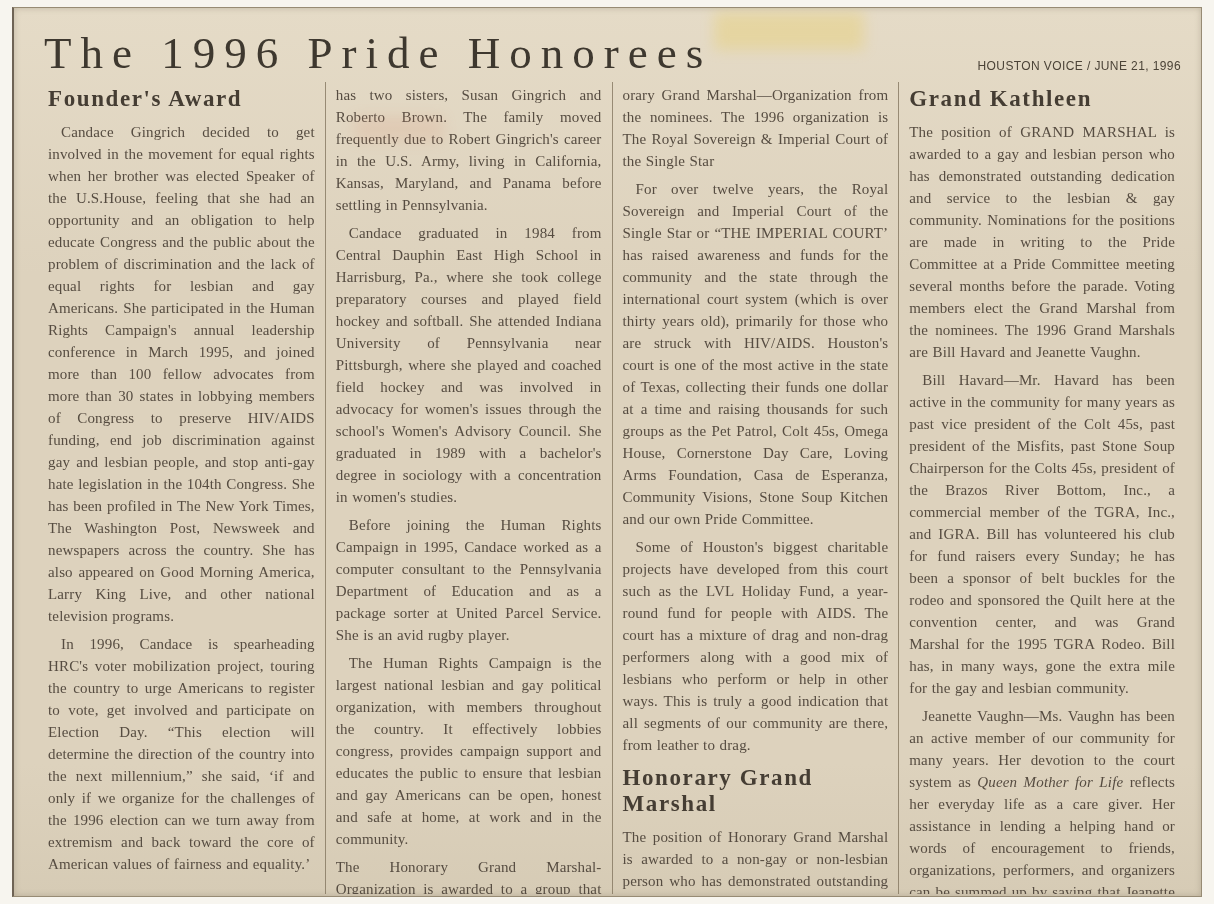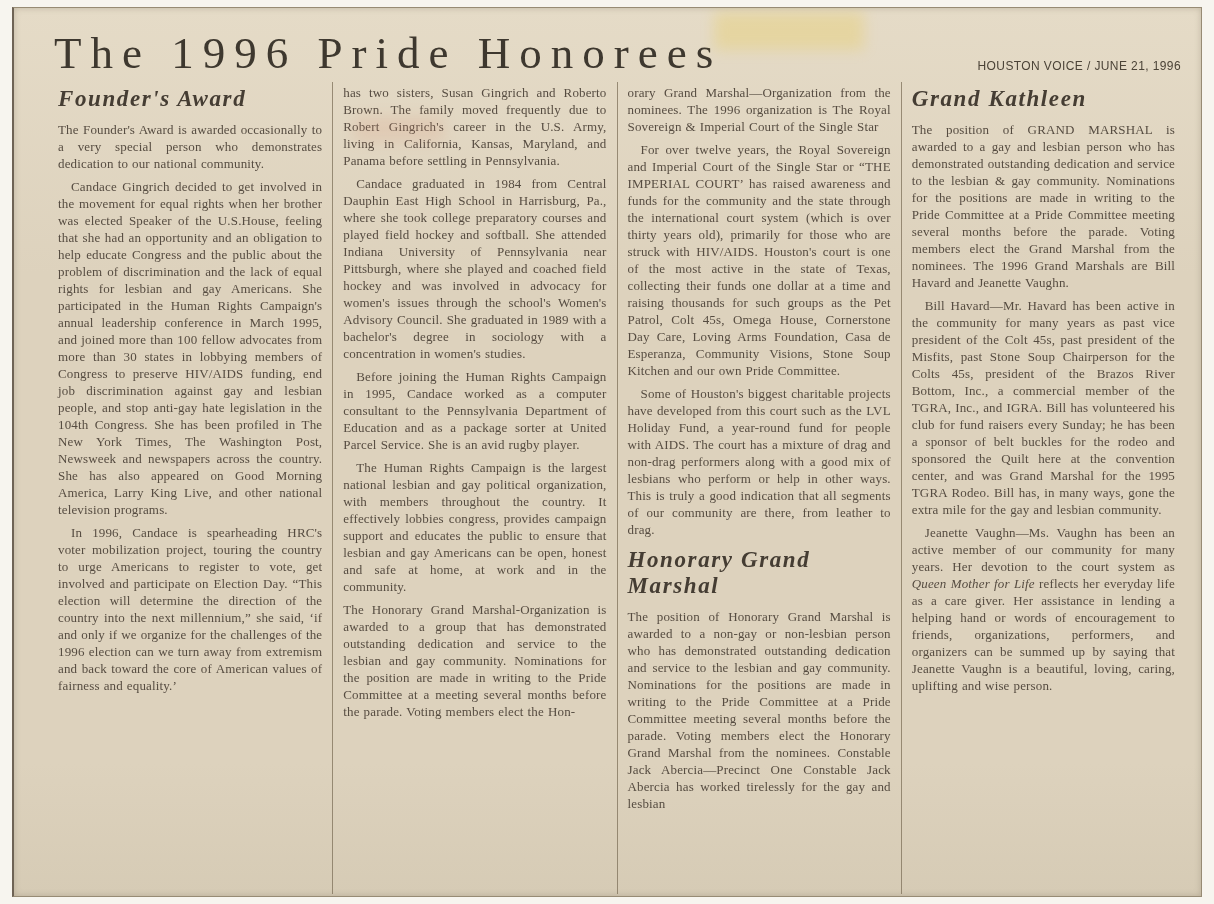--- a/index.html
+++ b/index.html
@@ -16,21 +16,21 @@
     font-family:"Liberation Serif","DejaVu Serif",serif;
     position:relative;
   }
   .scan{
     position:absolute;
     left:12px;top:7px;right:12px;bottom:7px;
     background:linear-gradient(180deg,var(--paper-light) 0%,var(--paper) 30%,var(--paper) 85%,#d6cbb5 100%);
     border:1px solid #978b74;
     border-left:2px solid #6e6355;
     box-shadow:0 0 6px rgba(120,110,90,.35) inset;
-    padding:10px 16px 8px 34px;
+    padding:10px 16px 8px 24px;
     overflow:hidden;
   }
   .ghost{
     position:absolute;
     filter:blur(7px);
     pointer-events:none;
   }
   .ghost.g1{left:700px;top:4px;width:150px;height:38px;background:#e9c944;opacity:.28;}
   .ghost.g2{left:340px;top:108px;width:90px;height:26px;background:#d98b6d;opacity:.16;}
   header{
@@ -62,32 +62,31 @@
     height:812px;
     margin-top:6px;
     overflow:hidden;
   }
   .col{
     padding:2px 10px 0 10px;
     overflow:hidden;
   }
   .col + .col{border-left:1px solid rgba(125,112,90,.75);}
   h2{
-    font-style:italic;
     font-weight:700;
     font-size:23px;
     letter-spacing:1.6px;
     color:#453d33;
     line-height:1.12;
     margin:9px 0 9px 0;
   }
   .col > h2:first-child{margin-top:2px;}
   p{
-    font-size:13px;
-    line-height:17px;
+    font-size:15px;
+    line-height:22px;
     text-align:justify;
     color:var(--ink);
     letter-spacing:.15px;
     word-spacing:.6px;
     margin:0 0 6px 0;
   }
   p.ind{text-indent:13px;}
   p em{}
 </style>
 </head>
@@ -96,21 +95,20 @@
 <div class="scan">
   <div class="ghost g1"></div>
   <div class="ghost g2"></div>
   <header>
     <h1>The 1996 Pride Honorees</h1>
     <div class="masthead">HOUSTON VOICE /  JUNE 21, 1996</div>
   </header>
   <main class="columns">
       <div class="col">
         <h2>Founder's Award</h2>
-        <p>The Founder's Award is awarded occasionally to a very special person who demonstrates dedication to our national community.</p>
         <p class="ind">Candace Gingrich decided to get involved in the movement for equal rights when her brother was elected Speaker of the U.S.House, feeling that she had an opportunity and an obligation to help educate Congress and the public about the problem of discrimination and the lack of equal rights for lesbian and gay Americans. She participated in the Human Rights Campaign's annual leadership conference in March 1995, and joined more than 100 fellow advocates from more than 30 states in lobbying members of Congress to preserve HIV/AIDS funding, end job discrimination against gay and lesbian people, and stop anti-gay hate legislation in the 104th Congress. She has been profiled in The New York Times, The Washington Post, Newsweek and newspapers across the country. She has also appeared on Good Morning America, Larry King Live, and other national television programs.</p>
         <p class="ind">In 1996, Candace is spearheading HRC's voter mobilization project, touring the country to urge Americans to register to vote, get involved and participate on Election Day. “This election will determine the direction of the country into the next millennium,” she said, ‘if and only if we organize for the challenges of the 1996 election can we turn away from extremism and back toward the core of American values of fairness and equality.’</p>
       </div>
       <div class="col">
         <p>has two sisters, Susan Gingrich and Roberto Brown. The family moved frequently due to Robert Gingrich's career in the U.S. Army, living in California, Kansas, Maryland, and Panama before settling in Pennsylvania.</p>
         <p class="ind">Candace graduated in 1984 from Central Dauphin East High School in Harrisburg, Pa., where she took college preparatory courses and played field hockey and softball. She attended Indiana University of Pennsylvania near Pittsburgh, where she played and coached field hockey and was involved in advocacy for women's issues through the school's Women's Advisory Council. She graduated in 1989 with a bachelor's degree in sociology with a concentration in women's studies.</p>
         <p class="ind">Before joining the Human Rights Campaign in 1995, Candace worked as a computer consultant to the Pennsylvania Department of Education and as a package sorter at United Parcel Service. She is an avid rugby player.</p>
         <p class="ind">The Human Rights Campaign is the largest national lesbian and gay political organization, with members throughout the country. It effectively lobbies congress, provides campaign support and educates the public to ensure that lesbian and gay Americans can be open, honest and safe at home, at work and in the community.</p>
         <p>The Honorary Grand Marshal-Organization is awarded to a group that has demonstrated outstanding dedication and service to the lesbian and gay community. Nominations for the position are made in writing to the Pride Committee at a meeting several months before the parade. Voting members elect the Hon-</p>
       </div>

